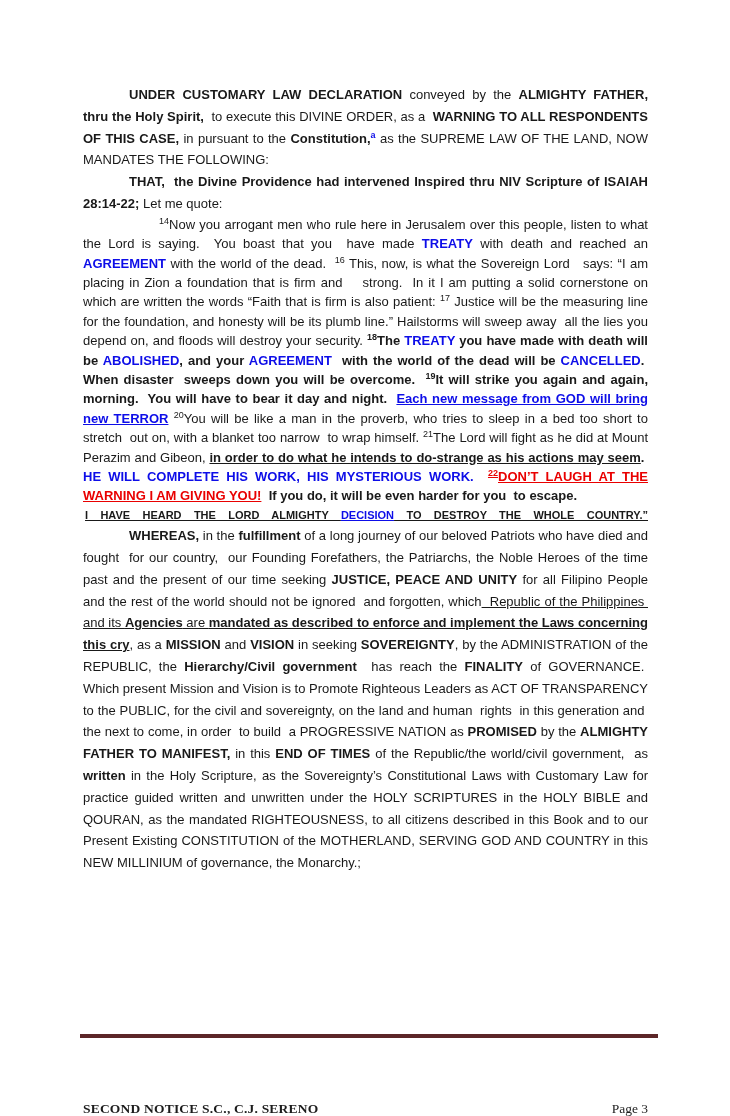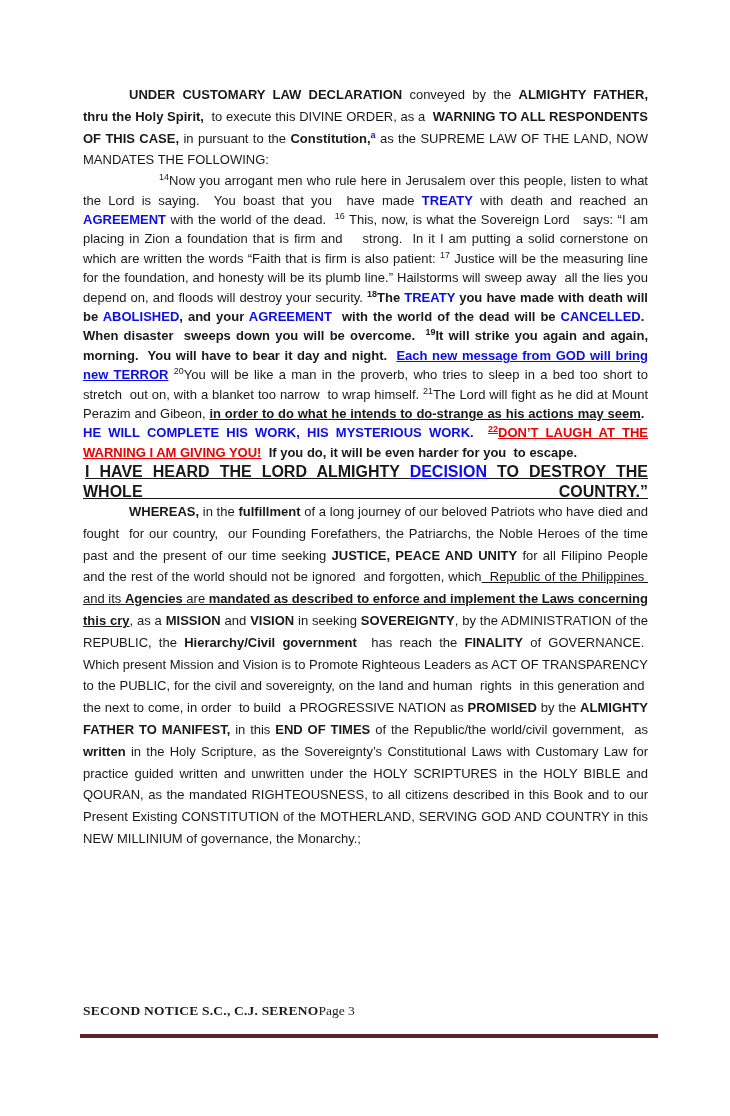--- a/index.html
+++ b/index.html
@@ -19,51 +19,52 @@
   .p-body{font-size:13px;line-height:21.8px;}
   .indent{text-indent:46px;}
   .p-decl{margin-bottom:14px;}
   .p-that{margin-bottom:20px;}
   .quote{
     font-size:13px;line-height:19.4px;
     text-indent:76px;
   }
   .quote-last{
     text-indent:2px;
-    font-size:16px;
+    font-size:11px;
     text-align-last:justify;
     -moz-text-align-last:justify;
     margin-bottom:20px;
   }
   .p-whereas{margin-top:0;}
   .b{font-weight:700;}
   .u{text-decoration:underline;}
   .c-blue{color:var(--blue,#0d0de8);}
   .c-red{color:var(--red,#e90000);}
   sup{font-size:9px;line-height:0;vertical-align:super;}
   .footer-rule{
     position:absolute;left:80px;top:1034px;
     width:578px;height:4px;
     background:var(--rule,#5c2628);
   }
   .footer-row{
-    position:absolute;left:83px;right:82px;top:1003px;
-    display:flex;align-items:baseline;
+    position:absolute;left:83px;right:82px;top:1101px;
+    display:flex;justify-content:space-between;align-items:baseline;
     font-family:"Liberation Serif",serif;
     font-size:13.5px;color:#1c1c1c;
   }
   .footer-title{font-weight:700;letter-spacing:0.2px;}
   .footer-page{font-weight:400;}
 </style>
 </head>
 <body>
 
 <div class="page">
   <main class="content">
       <p class="p-body indent p-decl"><span class="b">UNDER CUSTOMARY LAW DECLARATION</span><span> conveyed by the </span><span class="b">ALMIGHTY FATHER, thru the Holy Spirit,</span><span>&nbsp; to execute this DIVINE ORDER, as a &nbsp;</span><span class="b">WARNING TO ALL RESPONDENTS OF THIS CASE,</span><span> in pursuant to the </span><span class="b">Constitution,</span><sup class="b c-blue">a</sup><span> as the SUPREME LAW OF THE LAND, NOW MANDATES THE FOLLOWING:</span></p>
+      <p class="p-body indent p-that"><span class="b">THAT,&nbsp; the Divine Providence had intervened Inspired thru NIV Scripture of ISAIAH 28:14-22;</span><span> Let me quote:</span></p>
       <p class="quote"><sup>14</sup><span>Now you arrogant men who rule here in Jerusalem over this people, listen to what the Lord is saying.&nbsp; You boast that you&nbsp; have made </span><span class="b c-blue">TREATY</span><span> with death and reached an </span><span class="b c-blue">AGREEMENT</span><span> with the world of the dead.&nbsp; </span><sup>16</sup><span> This, now, is what the Sovereign Lord&nbsp;&nbsp; says: “I am placing in Zion a foundation that is firm and&nbsp;&nbsp;&nbsp; strong.&nbsp; In it I am putting a solid cornerstone on which are written the words “Faith that is firm is also patient: </span><sup>17</sup><span> Justice will be the measuring line for the foundation, and honesty will be its plumb line.” Hailstorms will sweep away&nbsp; all the lies you depend on, and floods will destroy your security. </span><sup class="b">18</sup><span class="b">The </span><span class="b c-blue">TREATY</span><span class="b"> you have made with death will be </span><span class="b c-blue">ABOLISHED</span><span class="b">, and your </span><span class="b c-blue">AGREEMENT</span><span class="b">&nbsp; with the world of the dead will be </span><span class="b c-blue">CANCELLED</span><span class="b">.&nbsp; When disaster&nbsp; sweeps down you will be overcome.&nbsp; </span><sup class="b">19</sup><span class="b">It will strike you again and again, morning.&nbsp; You will have to bear it day and night.&nbsp; </span><span class="b u c-blue">Each new message from GOD will bring new TERROR</span><span> </span><sup>20</sup><span>You will be like a man in the proverb, who tries to sleep in a bed too short to stretch&nbsp; out on, with a blanket too narrow&nbsp; to wrap himself. </span><sup>21</sup><span>The Lord will fight as he did at Mount Perazim and Gibeon, </span><span class="b u">in order to do what he intends to do-strange as his actions may seem</span><span class="b">.&nbsp; </span><span class="b c-blue">HE WILL COMPLETE HIS WORK, HIS MYSTERIOUS WORK.</span><span class="b">&nbsp; </span><sup class="b u c-red">22</sup><span class="b u c-red">DON’T LAUGH AT THE WARNING I AM GIVING YOU!</span><span class="b">&nbsp; If you do, it will be even harder for you&nbsp; to escape.</span></p>
       <p class="quote quote-last"><span class="b u">I HAVE HEARD THE LORD ALMIGHTY </span><span class="b u c-blue">DECISION</span><span class="b u"> TO DESTROY THE WHOLE COUNTRY.”</span></p>
       <p class="p-body indent p-whereas"><span class="b">WHEREAS,</span><span> in the </span><span class="b">fulfillment</span><span> of a long journey of our beloved Patriots who have died and fought&nbsp; for our country,&nbsp; our Founding Forefathers, the Patriarchs, the Noble Heroes of the time past and the present of our time seeking </span><span class="b">JUSTICE, PEACE AND UNITY</span><span> for all Filipino People and the rest of the world should not be ignored&nbsp; and forgotten, which</span><span class="u">&nbsp; Republic of the Philippines&nbsp; and its </span><span class="b u">Agencies</span><span class="u"> are </span><span class="b u">mandated as described to enforce and implement the Laws concerning this cry</span><span>, as a </span><span class="b">MISSION</span><span> and </span><span class="b">VISION</span><span> in seeking </span><span class="b">SOVEREIGNTY</span><span>, by the ADMINISTRATION of the REPUBLIC, the </span><span class="b">Hierarchy/Civil government</span><span>&nbsp; has reach the </span><span class="b">FINALITY</span><span> of GOVERNANCE.&nbsp; Which present Mission and Vision is to Promote Righteous Leaders as ACT OF TRANSPARENCY to the PUBLIC, for the civil and sovereignty, on the land and human&nbsp; rights&nbsp; in this generation and&nbsp; the next to come, in order&nbsp; to build&nbsp; a PROGRESSIVE NATION as </span><span class="b">PROMISED</span><span> by the </span><span class="b">ALMIGHTY FATHER TO MANIFEST,</span><span> in this </span><span class="b">END OF TIMES</span><span> of the Republic/the world/civil government,&nbsp; as </span><span class="b">written</span><span> in the Holy Scripture, as the Sovereignty’s Constitutional Laws with Customary Law for practice guided written and unwritten under the HOLY SCRIPTURES in the HOLY BIBLE and QOURAN, as the mandated RIGHTEOUSNESS, to all citizens described in this Book and to our Present Existing CONSTITUTION of the MOTHERLAND, SERVING GOD AND COUNTRY in this NEW MILLINIUM of governance, the Monarchy.;</span></p>
     </main>
 
   <div class="footer-rule"></div>
   <div class="footer-row">
     <span class="footer-title">SECOND NOTICE S.C., C.J. SERENO</span>
     <span class="footer-page">Page 3</span>
   </div>

